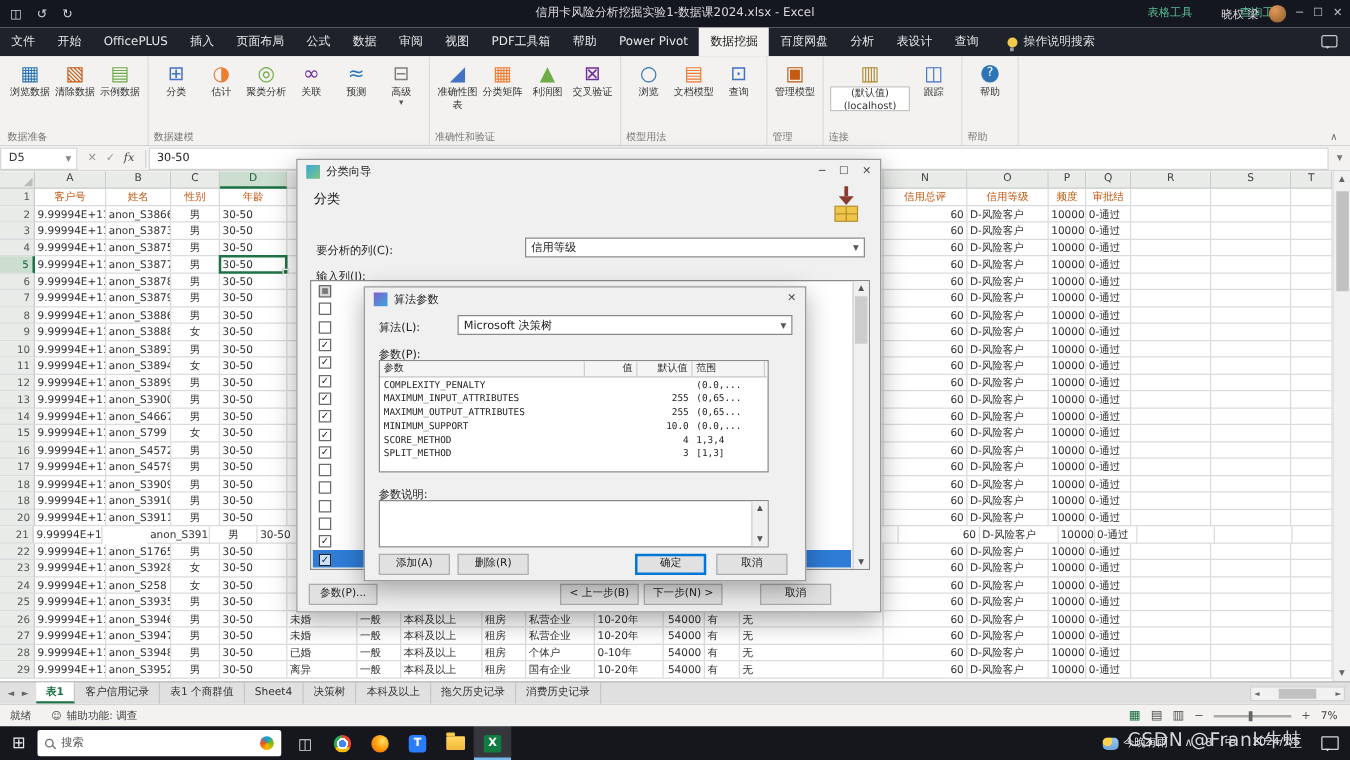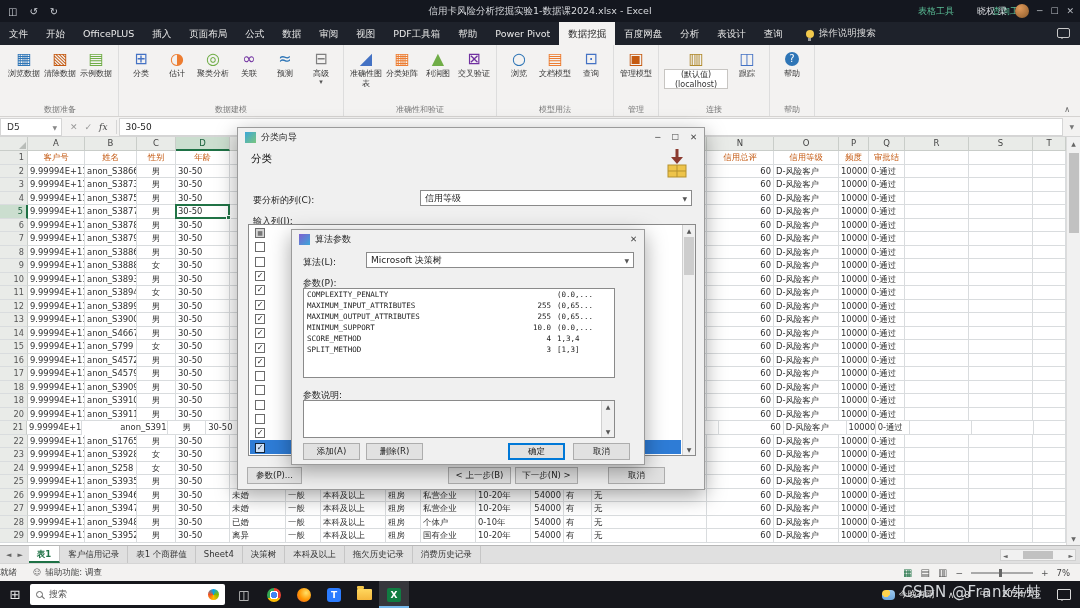--- a/index.html
+++ b/index.html
@@ -33,21 +33,21 @@
 #ribbon-groups{display:flex;height:71px;padding-left:2px;}
 .rgroup{display:flex;flex-direction:column;border-right:1px solid #ddd;padding:2px 4px 0;}
 .ritems{display:flex;flex:1;align-items:flex-start;}
 .ritem{width:36px;display:flex;flex-direction:column;align-items:center;padding-top:2px;}
 .ritem.connbox{width:66px;}
 .connbox .rlabel{border:1px solid #c7c5c2;background:#fff;width:64px;}
 .ricon{font-size:16px;line-height:20px;height:20px;}
 .ricon.circ{width:14px;height:14px;border-radius:50%;font-size:10px;line-height:14px;text-align:center;margin:3px 0;}
 .rlabel{font-size:8px;line-height:9.5px;text-align:center;color:#333;max-height:20px;overflow:hidden;}
 .rarrow{font-size:7px;color:#555;line-height:7px;}
-.rgname{text-align:center;font-size:8px;color:#787878;height:12px;line-height:12px;}
+.rgname{font-size:8px;color:#787878;height:12px;line-height:12px;}
 .collapse{position:absolute;right:10px;bottom:2px;font-size:8px;color:#666;}
 
 
 .fbar{position:absolute;top:117px;left:0;width:1080px;height:20px;background:#f3f2f1;border-bottom:1px solid #d5d5d5;display:flex;align-items:center;}
 .namebox{width:62px;height:18px;margin:1px 0 0 0;background:#fff;border:1px solid #d5d5d5;display:flex;align-items:center;justify-content:space-between;padding:0 4px 0 6px;font-size:9px;color:#333;}
 .nbarrow{font-size:6px;color:#888;}
 .fxicons{display:flex;align-items:center;gap:7px;padding:0 8px;border-right:1px solid #d5d5d5;height:14px;}
 .fxicons span{font-size:9px;color:#999;}
 .fxicons .fx{font-family:"DejaVu Serif",serif;font-style:italic;color:#444;}
 .finput{flex:1;height:18px;background:#fff;border:1px solid #d5d5d5;margin-left:2px;padding-left:6px;font-size:9px;color:#222;line-height:16px;}
@@ -123,21 +123,21 @@
 .sheetbar{position:absolute;top:545px;left:0;width:1080px;height:18px;background:#e0e0e0;border-top:1px solid #b7b7b7;display:flex;align-items:stretch;z-index:2;}
 .snav{display:flex;align-items:center;gap:6px;padding:0 6px;color:#666;font-size:7px;}
 #sheet-tab-list{display:flex;}
 .stab{padding:0 8px;line-height:16px;font-size:8.5px;color:#333;border-right:1px solid #c6c6c6;white-space:nowrap;}
 .stab.active{background:#fff;color:#1e7145;font-weight:bold;border-bottom:2px solid #1e7145;}
 .hscroll{position:absolute;right:4px;top:3px;width:76px;height:12px;background:#f1f1f1;border:1px solid #d0d0d0;display:flex;align-items:center;justify-content:space-between;font-size:6px;color:#666;padding:0 2px;}
 .hthumb{width:30px;height:8px;background:#c1c1c1;}
 
 
 .statusbar{position:absolute;top:563px;left:0;width:1080px;height:18px;background:#f3f2f1;border-top:1px solid #d5d5d5;display:flex;align-items:center;font-size:8.5px;color:#444;z-index:2;}
-.sb-ready{}
+.sb-ready{margin-left:8px;}
 .sb-acc{margin-left:16px;display:flex;align-items:center;gap:4px;}
 .accic{font-size:8px;color:#555;}
 .sb-right{margin-left:auto;display:flex;align-items:center;gap:8px;padding-right:10px;}
 .viewic{font-size:10px;color:#555;}
 .viewic.active{color:#1e7145;}
 .zoomtrack{width:62px;height:2px;background:#a9a9a9;position:relative;}
 .zoomthumb{position:absolute;left:28px;top:-3px;width:3px;height:8px;background:#666;}
 .zsign{font-size:9px;color:#555;}
 
 
@@ -1154,20 +1154,26 @@
           <span>✕</span>
         </span>
     </div>
     <div class="prow-label">算法(L):</div>
     <div class="dropdown dd-algo">
       <span>Microsoft 决策树</span>
       <span class="darr">▼</span>
     </div>
     <div class="plabel">参数(P):</div>
     <div class="ptable">
+      <div id="ptable-head">
+          <div class="ptd h c0">参数</div>
+          <div class="ptd h c1">值</div>
+          <div class="ptd h c2">默认值</div>
+          <div class="ptd h c3">范围</div>
+        </div>
       <div id="ptable-body">
           <div class="ptr">
             <div class="ptd c0">COMPLEXITY_PENALTY</div>
             <div class="ptd c1"></div>
             <div class="ptd c2"></div>
             <div class="ptd c3">(0.0,...</div>
           </div>
           <div class="ptr">
             <div class="ptd c0">MAXIMUM_INPUT_ATTRIBUTES</div>
             <div class="ptd c1"></div>

